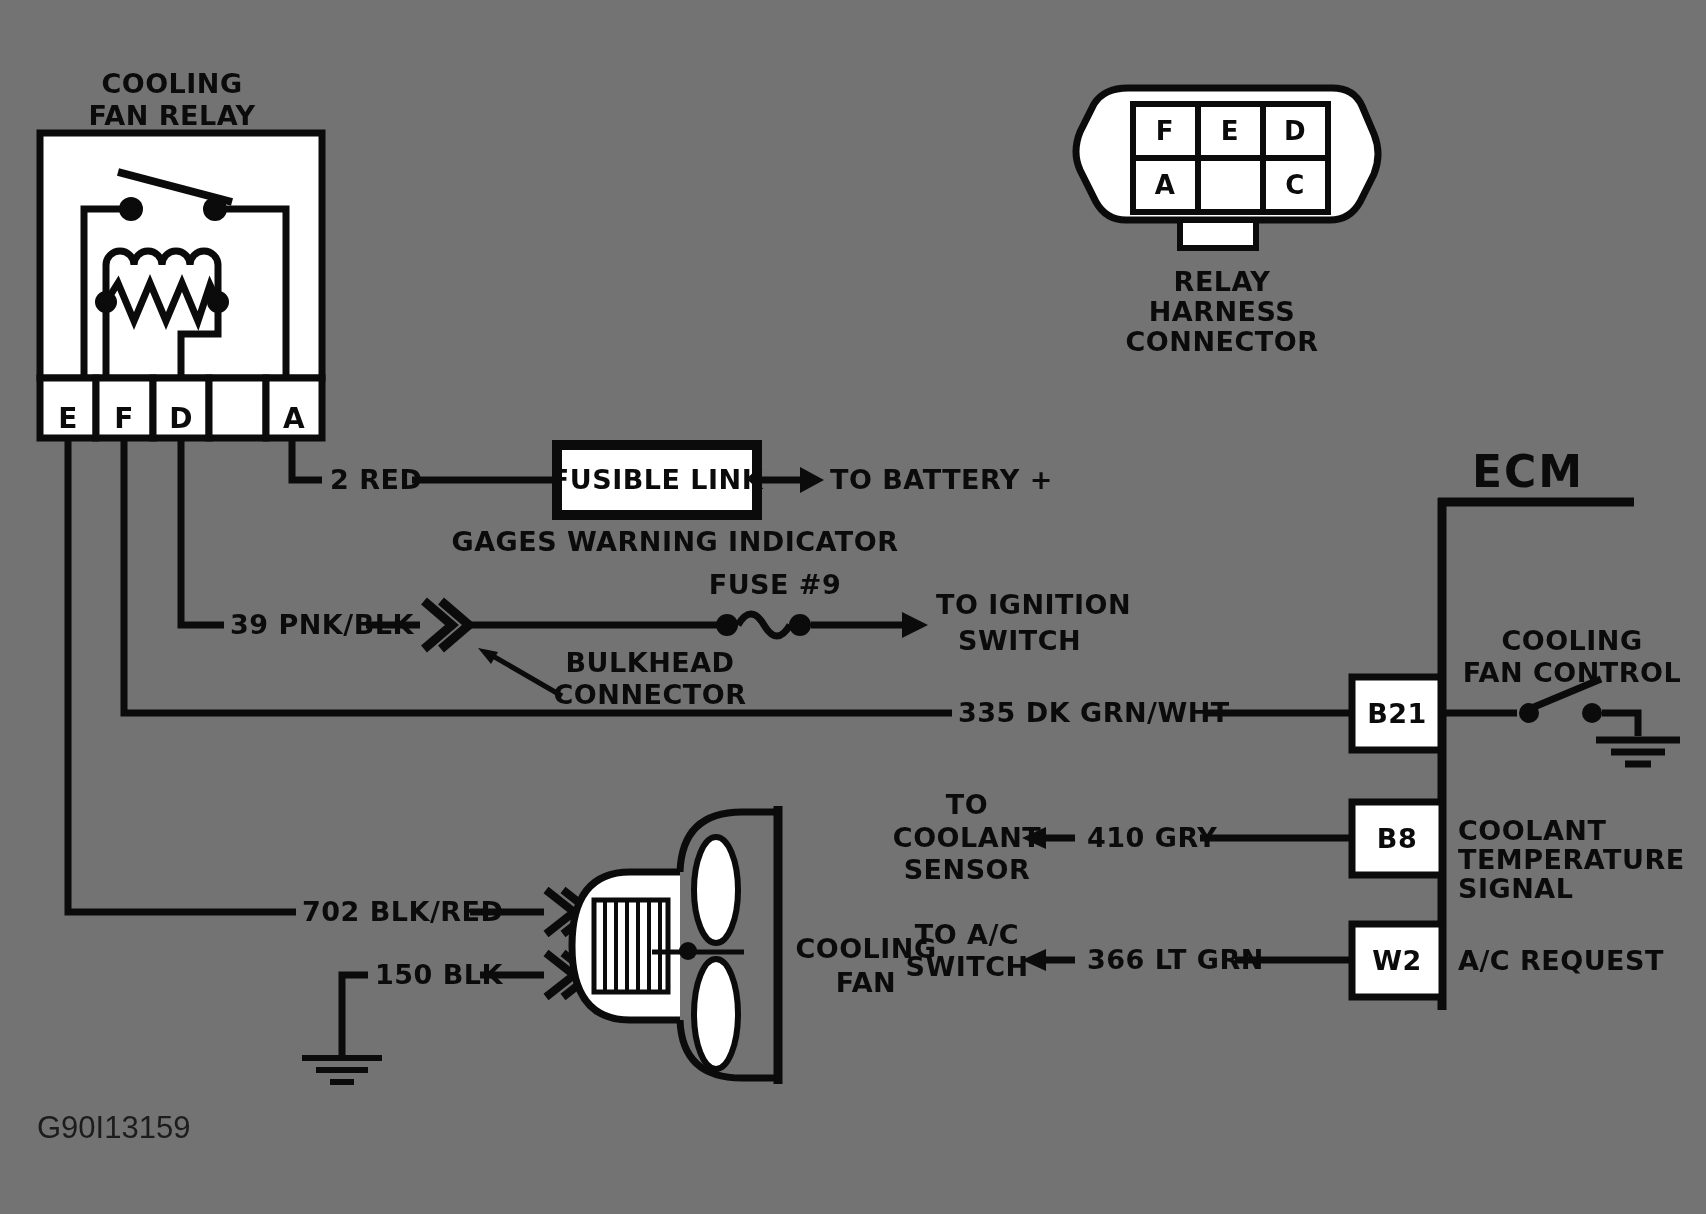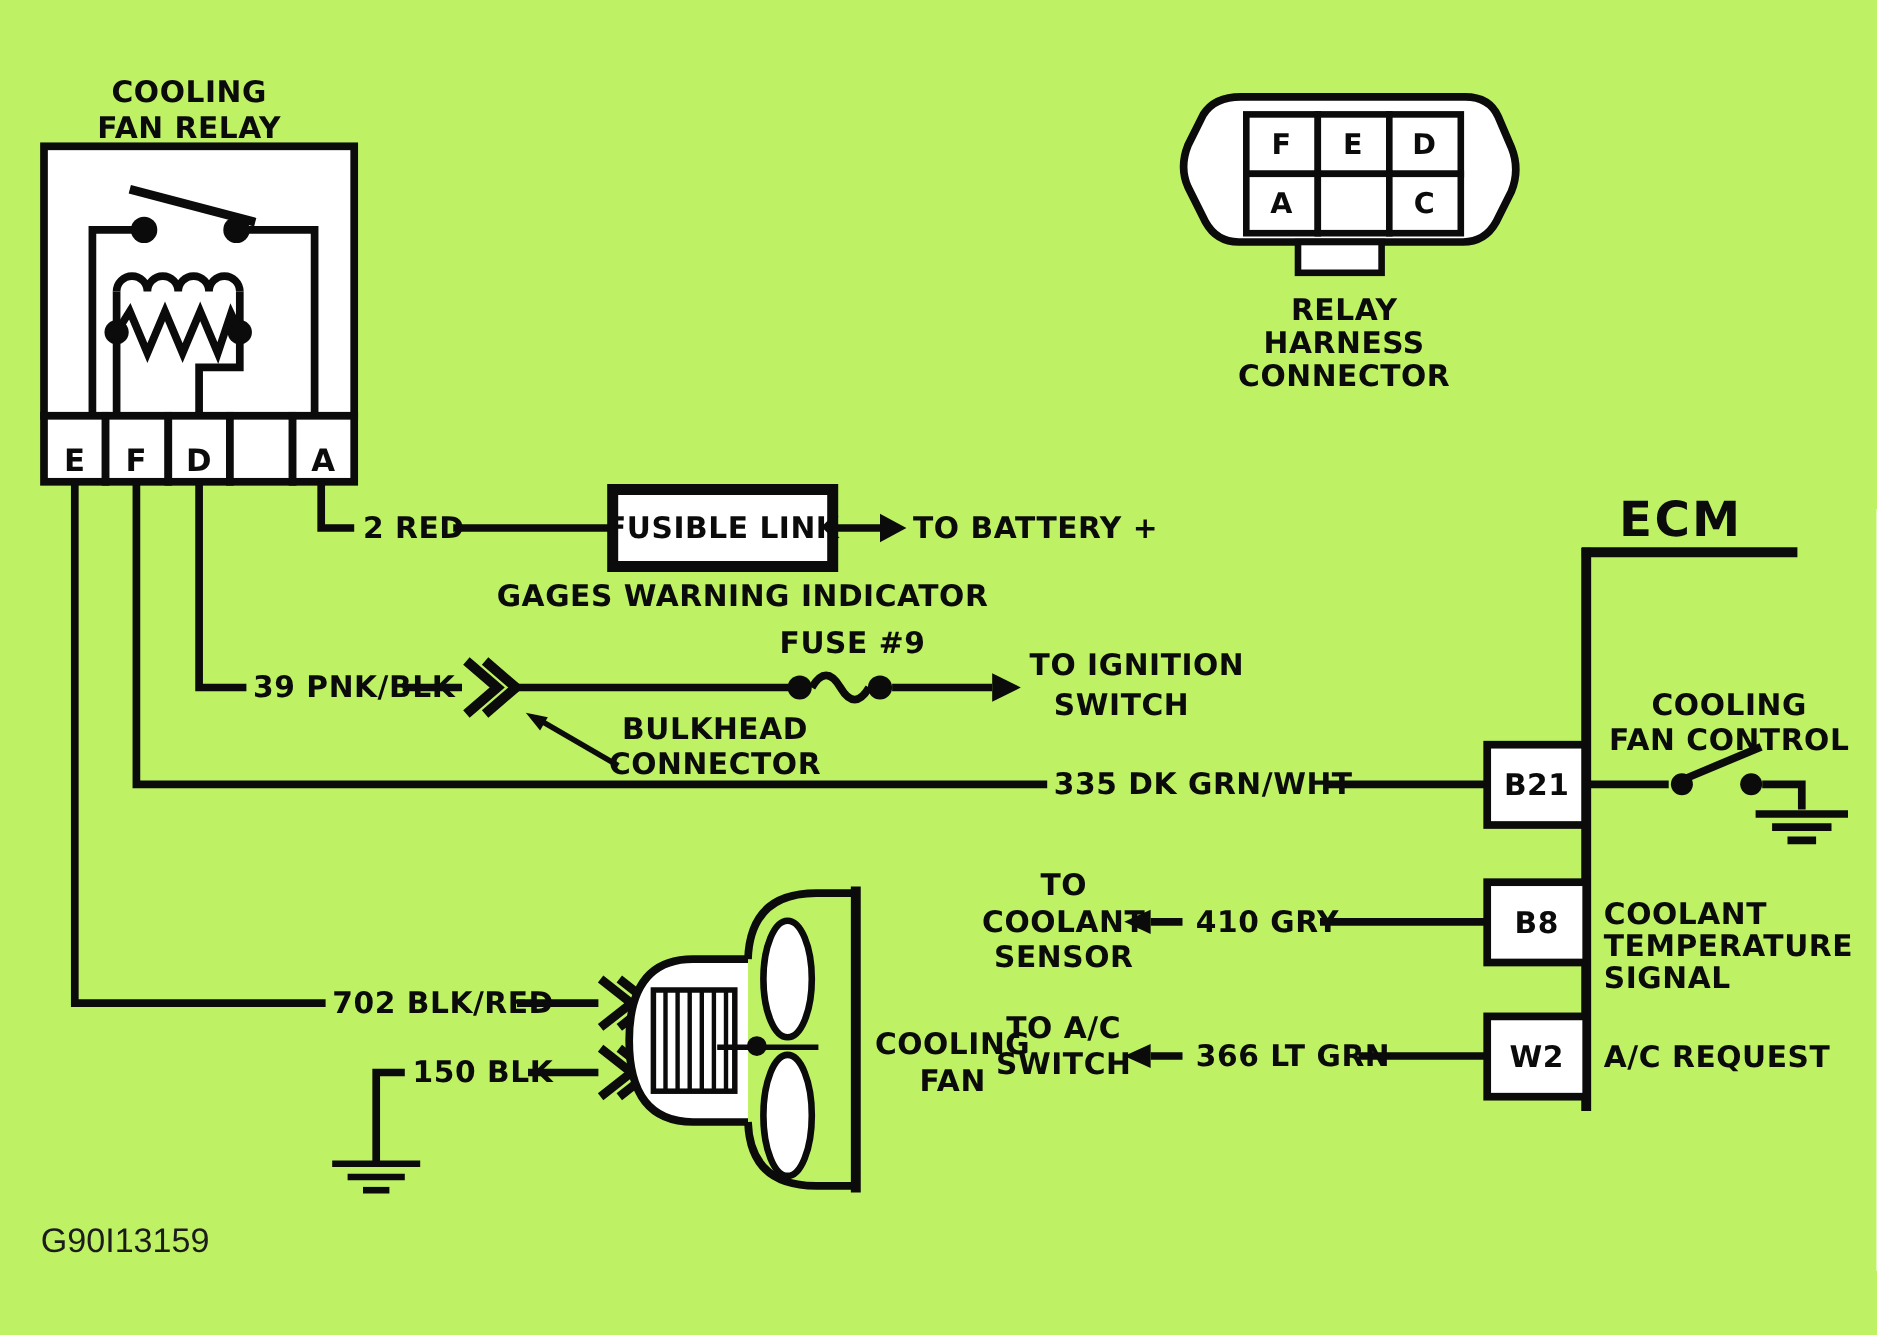--- a/index.html
+++ b/index.html
@@ -1,16 +1,16 @@
 <!DOCTYPE html>
 <html><head>
 <meta charset="utf-8">
 <style>
   html,body{margin:0;padding:0;background:#fff;}
-  #canvas{position:relative;width:1706px;height:1214px;background:#bef264;overflow:hidden;}
+  #canvas{position:relative;width:1706px;height:1214px;background:#737373;overflow:hidden;}
   svg text{font-family:"DejaVu Sans",sans-serif;font-weight:700;fill:#0b0b0b;letter-spacing:.5px;}
   .mid{text-anchor:middle;}
   .t26{font-size:26px;} .t27{font-size:27px;} .t28{font-size:28px;} .t44{font-size:44px;letter-spacing:2px;}
   .idtxt{font-family:"Liberation Sans","DejaVu Sans",sans-serif;font-weight:400;font-size:31px;fill:#1c1c1c;letter-spacing:0;}
   .w4{stroke:#0b0b0b;stroke-width:4;fill:none;}
   .w5{stroke:#0b0b0b;stroke-width:5;fill:none;}
   .w6{stroke:#0b0b0b;stroke-width:6;fill:none;}
   .w7{stroke:#0b0b0b;stroke-width:7;fill:none;}
   .w8{stroke:#0b0b0b;stroke-width:8;fill:none;}
   .w9{stroke:#0b0b0b;stroke-width:9;fill:none;}

